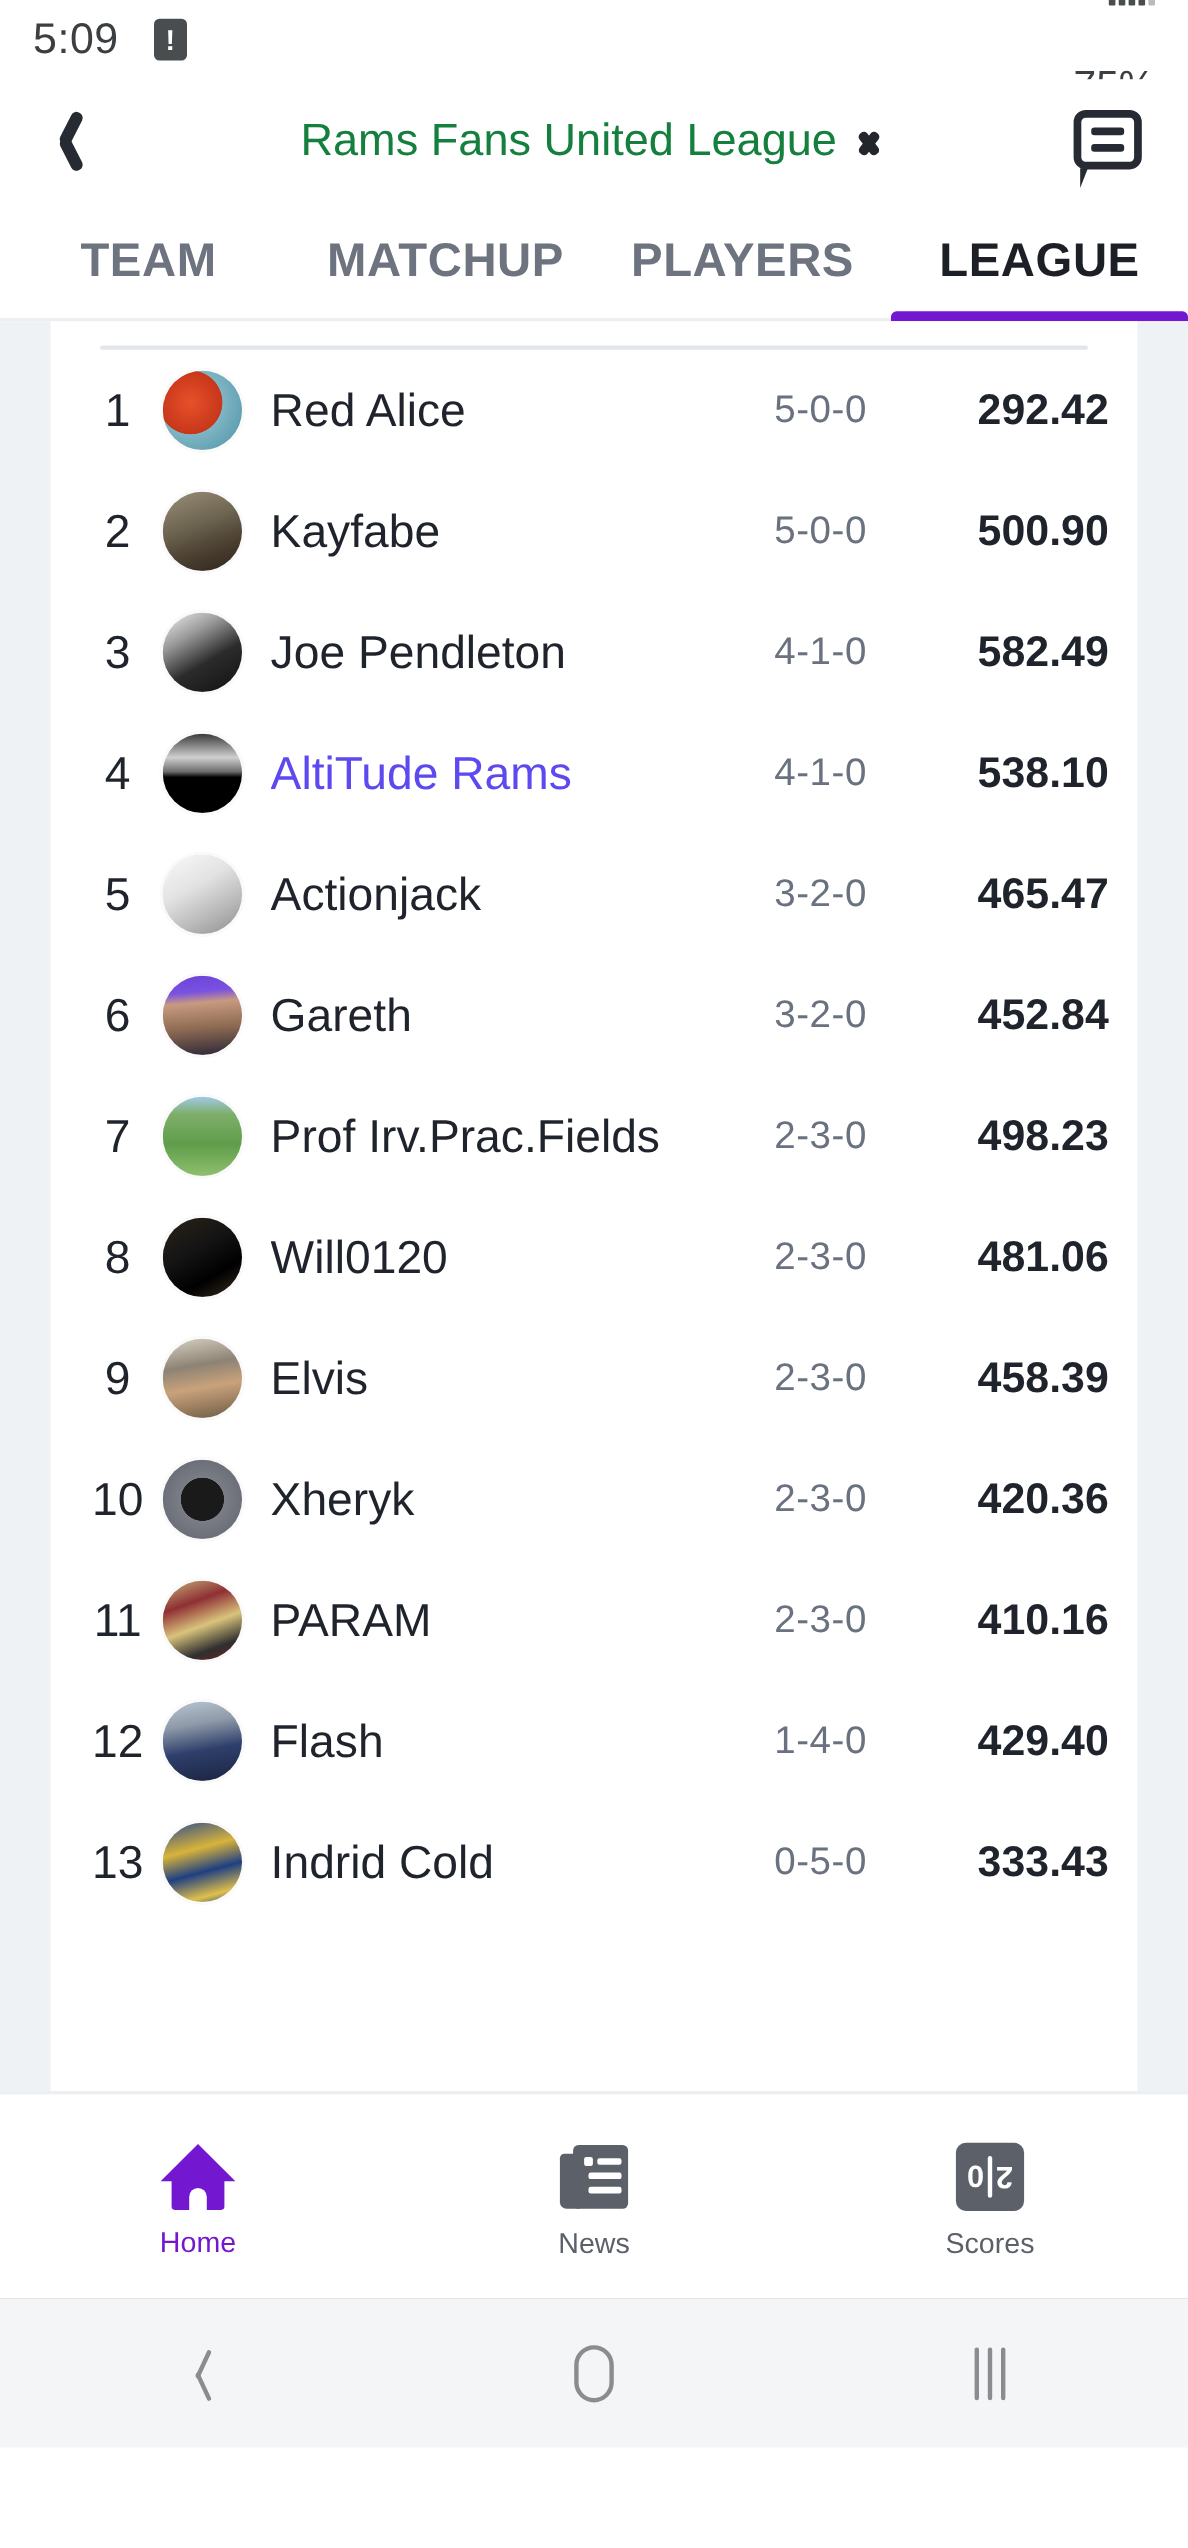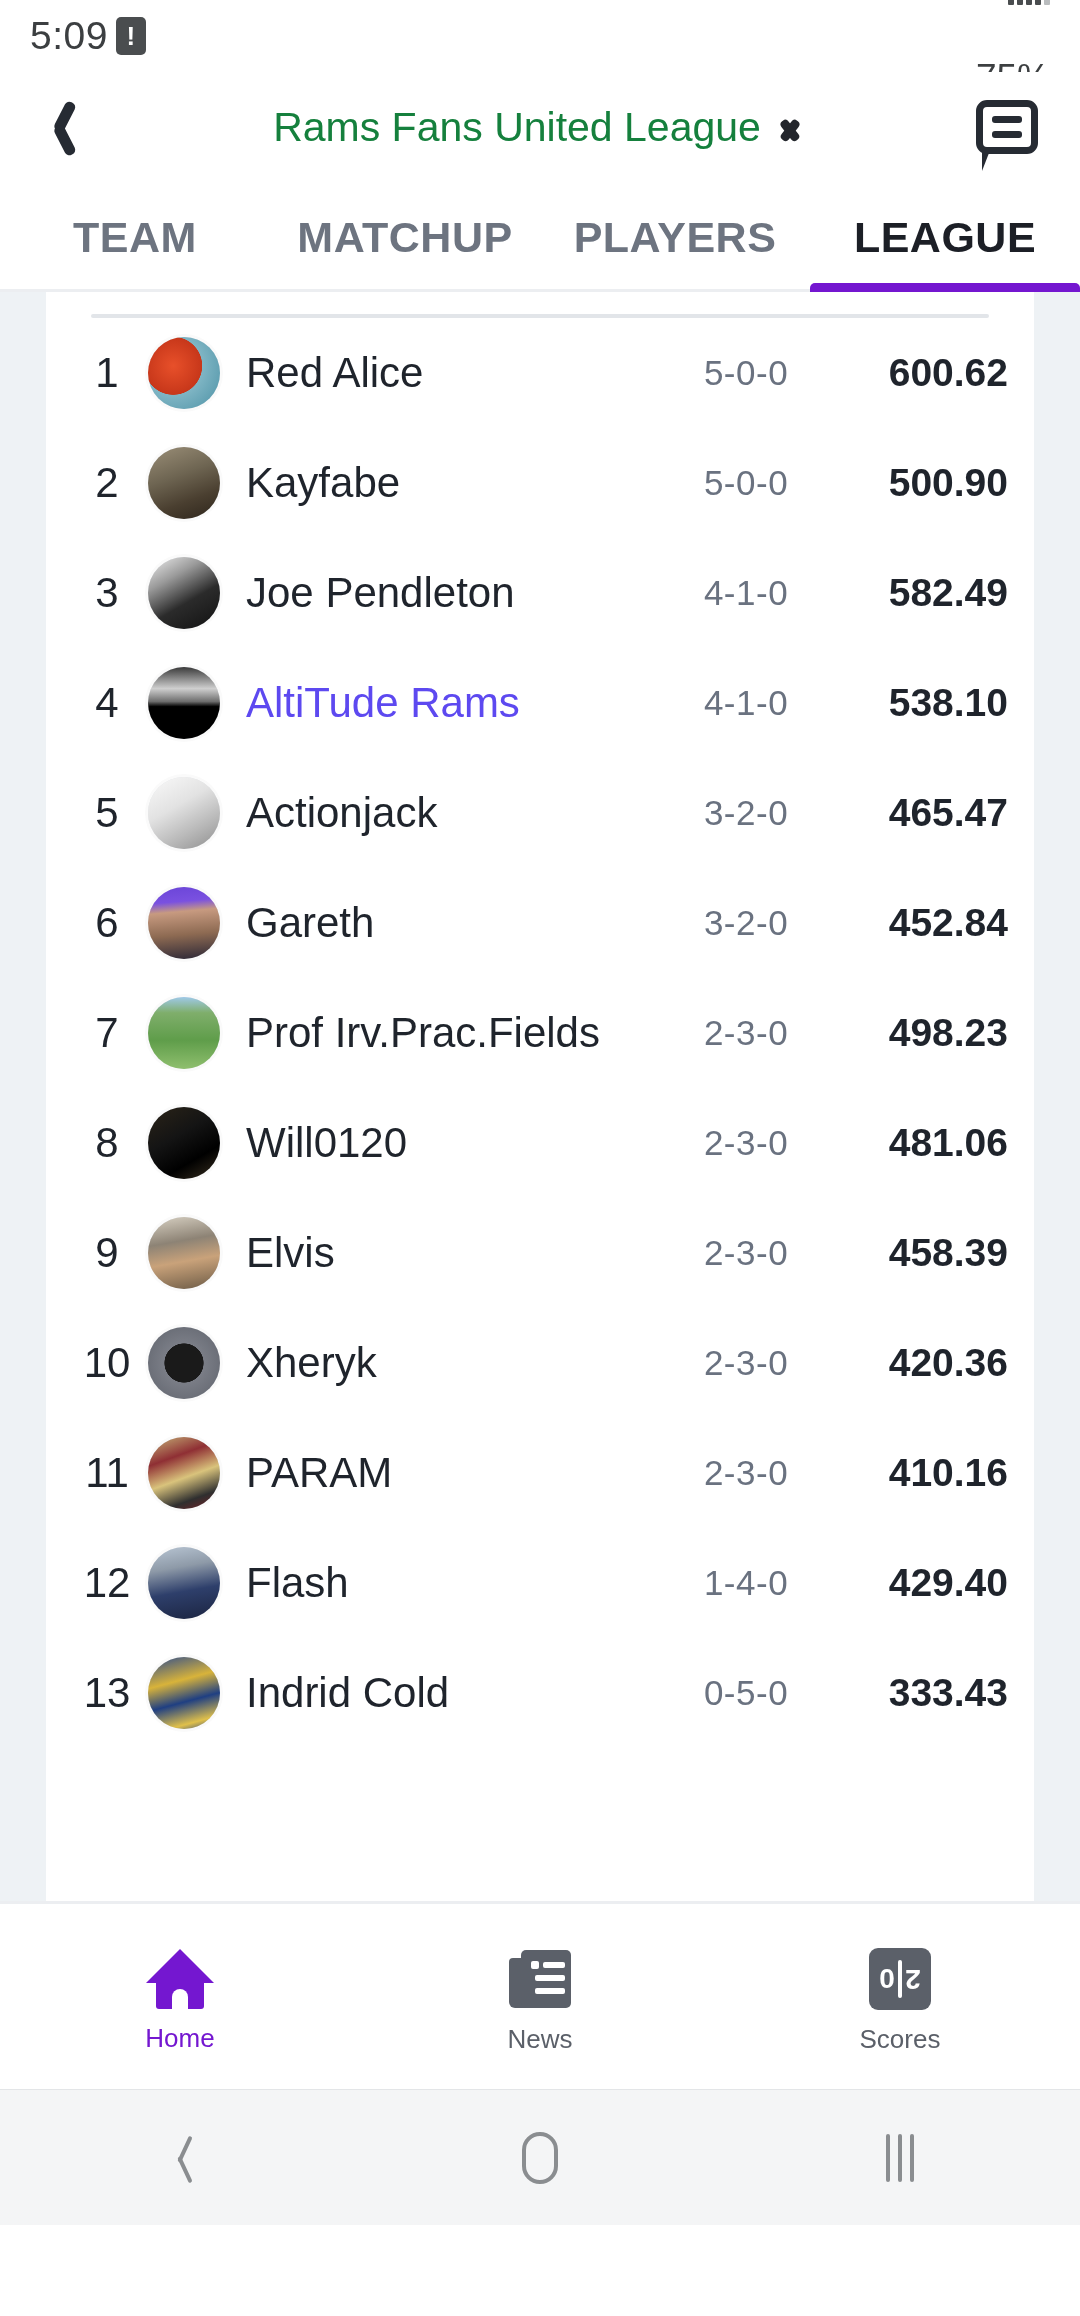--- a/index.html
+++ b/index.html
@@ -9,21 +9,21 @@
     font-family:"Liberation Sans", sans-serif;
     overflow:hidden;
   }
   .phone { position:relative; width:1080px; height:2316px; background:#ffffff; }
 
   
   .statusbar {
     height:72px; display:flex; align-items:center;
     padding:0 30px; background:#ffffff;
   }
-  .sb-left { display:flex; align-items:center; gap:8px; }
+  .sb-left { display:flex; align-items:center; gap:32px; }
   .sb-time { font-size:39px; color:#3c3f41; letter-spacing:0.5px; }
   .sb-alert {
     width:30px; height:38px; background:#4a4d4f; border-radius:5px;
     color:#fff; font-size:26px; font-weight:bold;
     display:flex; align-items:center; justify-content:center;
   }
   .sb-spacer { flex:1; }
   .sb-right { display:flex; align-items:flex-end; gap:4px;flex-direction:column; }
   .net-5g { position:relative; display:flex; flex-direction:column; align-items:center; }
   .net-5g .tag {
@@ -287,21 +287,21 @@
     <div class="card">
       <div class="list-top-rule"></div>
       <div class="rows" id="standings-rows">
           <div class="row">
             <div class="rank">1</div>
             <div class="avatar">
               <div class="av-inner" style="background: radial-gradient(circle at 35% 40%, rgb(232, 80, 42) 0%, rgb(199, 55, 26) 45%, rgb(127, 181, 196) 46%, rgb(74, 144, 164) 100%);"></div>
             </div>
             <div class="team-name">Red Alice</div>
             <div class="record">5-0-0</div>
-            <div class="points">600.62</div>
+            <div class="points">292.42</div>
           </div>
           <div class="row">
             <div class="rank">2</div>
             <div class="avatar">
               <div class="av-inner" style="background: linear-gradient(160deg, rgb(155, 143, 120) 0%, rgb(110, 101, 82) 40%, rgb(74, 63, 48) 70%, rgb(45, 37, 27) 100%);"></div>
             </div>
             <div class="team-name">Kayfabe</div>
             <div class="record">5-0-0</div>
             <div class="points">500.90</div>
           </div>

